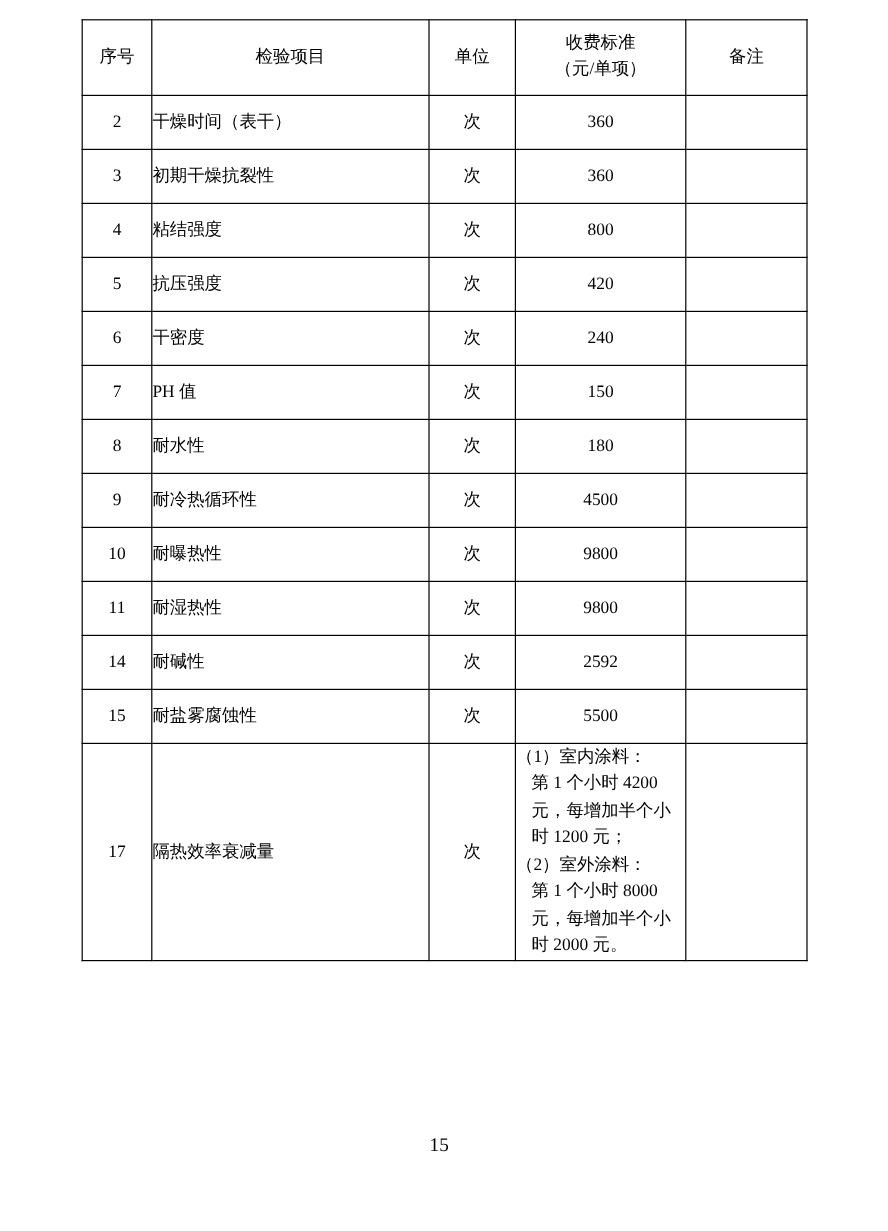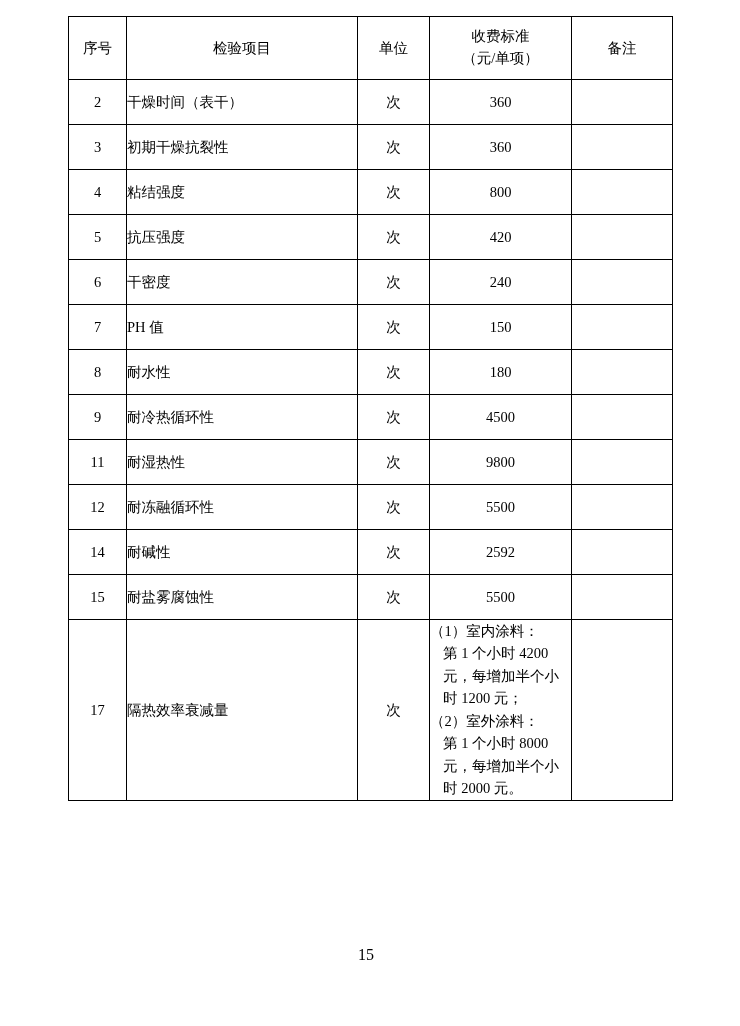--- a/index.html
+++ b/index.html
@@ -185,36 +185,36 @@
       </tr>
 
       <tr>
         <td class="cell-no">9</td>
         <td class="cell-item">耐冷热循环性</td>
         <td class="cell-unit">次</td>
         <td class="cell-fee">4500</td>
         <td class="cell-note"></td>
       </tr>
 
+      <tr>
+        <td class="cell-no">10</td>
+        <td class="cell-item">耐曝热性</td>
+        <td class="cell-unit">次</td>
+        <td class="cell-fee">9800</td>
+        <td class="cell-note"></td>
+      </tr>
 
       <tr>
         <td class="cell-no">11</td>
         <td class="cell-item">耐湿热性</td>
         <td class="cell-unit">次</td>
         <td class="cell-fee">9800</td>
         <td class="cell-note"></td>
       </tr>
 
-      <tr>
-        <td class="cell-no">12</td>
-        <td class="cell-item">耐冻融循环性</td>
-        <td class="cell-unit">次</td>
-        <td class="cell-fee">5500</td>
-        <td class="cell-note"></td>
-      </tr>
 
 
       <tr>
         <td class="cell-no">14</td>
         <td class="cell-item">耐碱性</td>
         <td class="cell-unit">次</td>
         <td class="cell-fee">2592</td>
         <td class="cell-note"></td>
       </tr>
 

